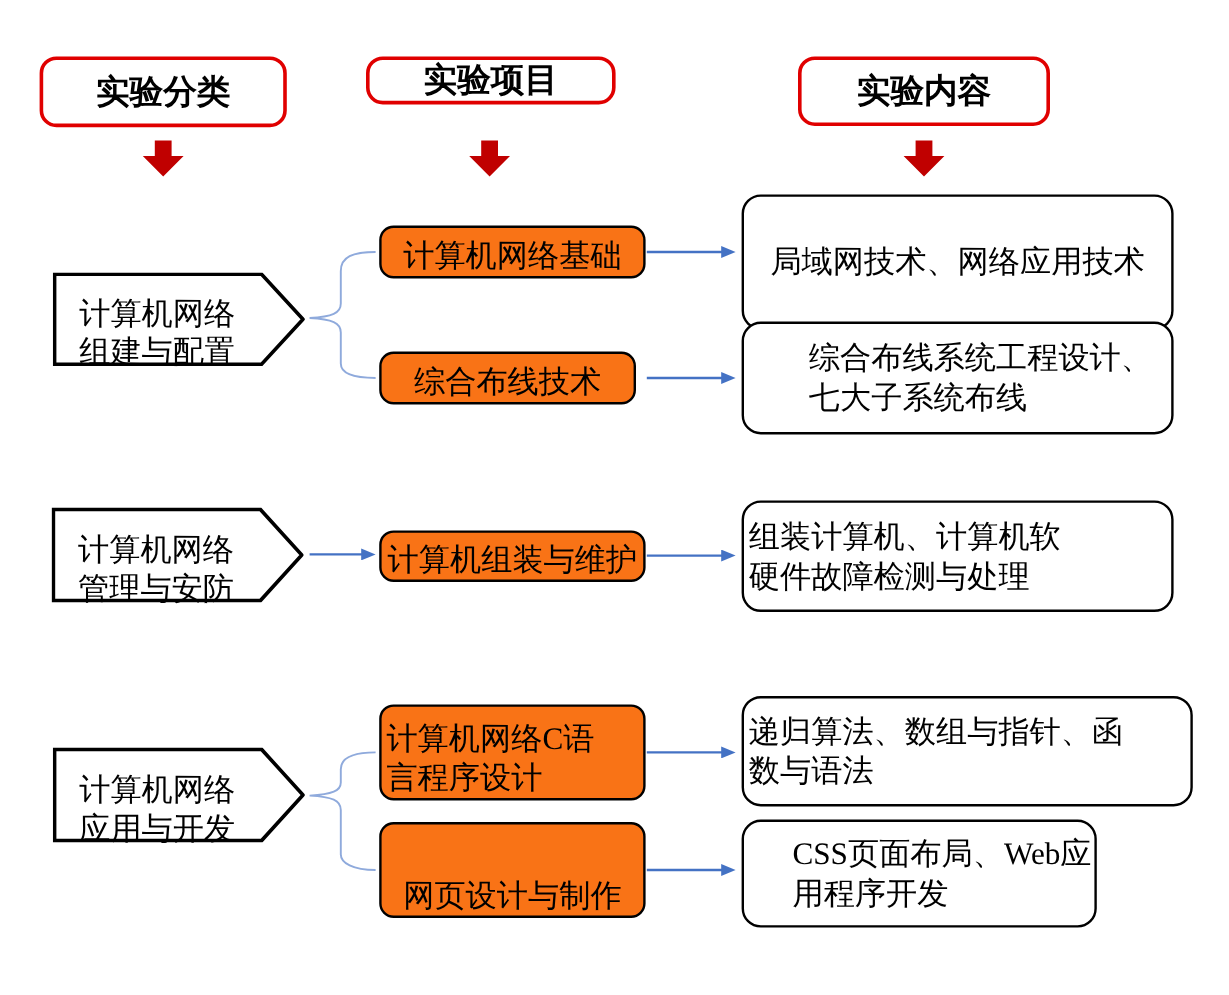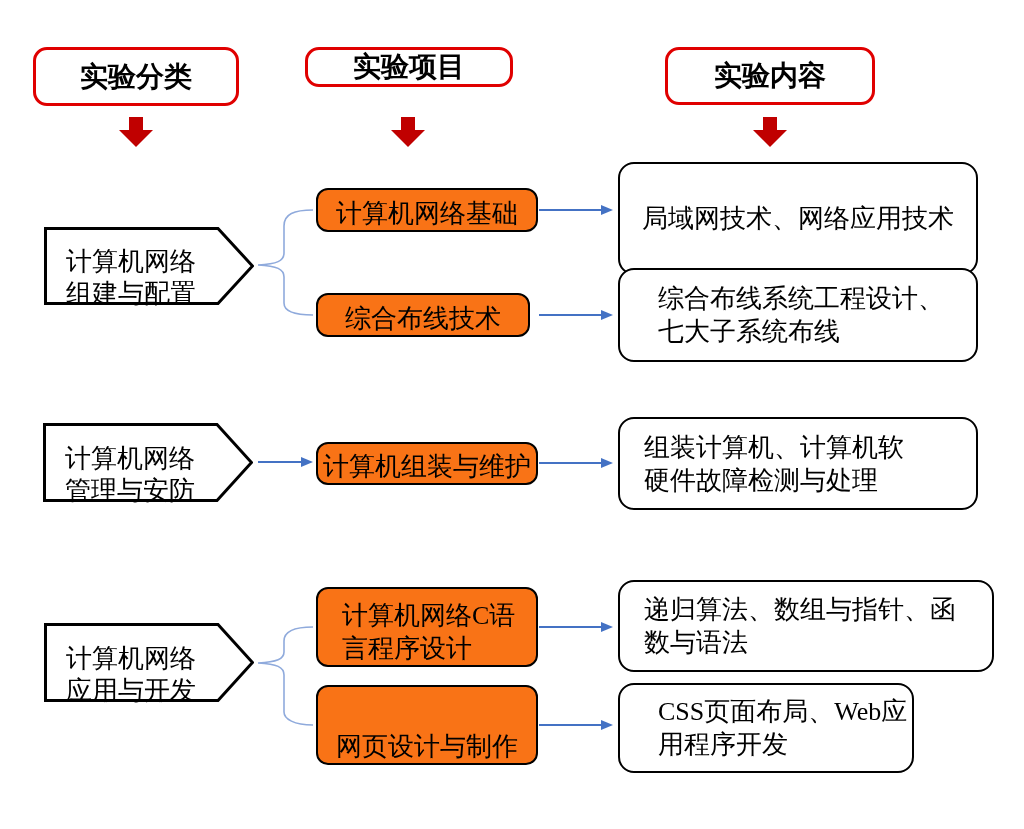--- a/index.html
+++ b/index.html
@@ -43,22 +43,22 @@
   }
   .cbox{
     position:absolute;
     border:2.5px solid var(--shape-border,#000);
     border-radius:16px;background:#fff;
     display:flex;align-items:center;
     font-size:26px;line-height:33px;
     box-sizing:border-box;white-space:pre-line;
   }
   .txt-center{justify-content:center;text-align:center;}
-  .pad14{padding-left:24px;padding-right:6px;}
-  .pad38{padding-left:38px;padding-right:0;}
+  .pad14{padding-left:4px;padding-right:6px;}
+  .pad38{padding-left:38px;padding-right:0;justify-content:center;}
 </style>
 </head>
 <body>
 
 <div class="canvas">
 
   <svg class="overlay" viewBox="0 0 1024 829">
     <defs>
       <marker id="ah" markerWidth="12" markerHeight="10" refX="1" refY="5" orient="auto" markerUnits="userSpaceOnUse">
         <path class="arrowhead" d="M0,0 L12,5 L0,10 Z"></path>

